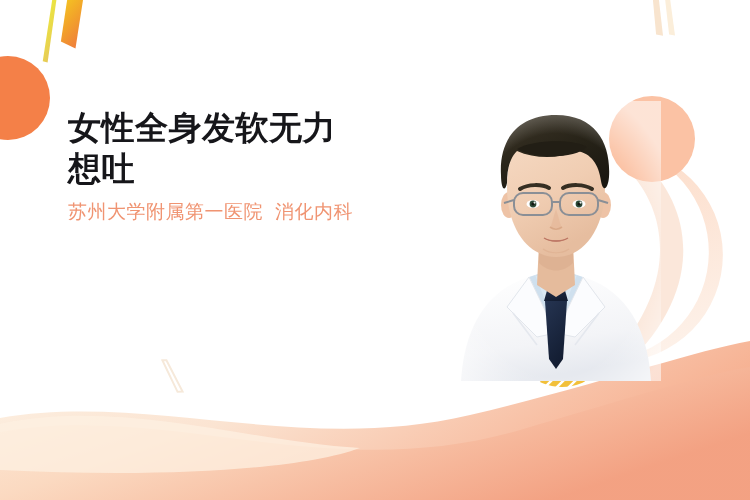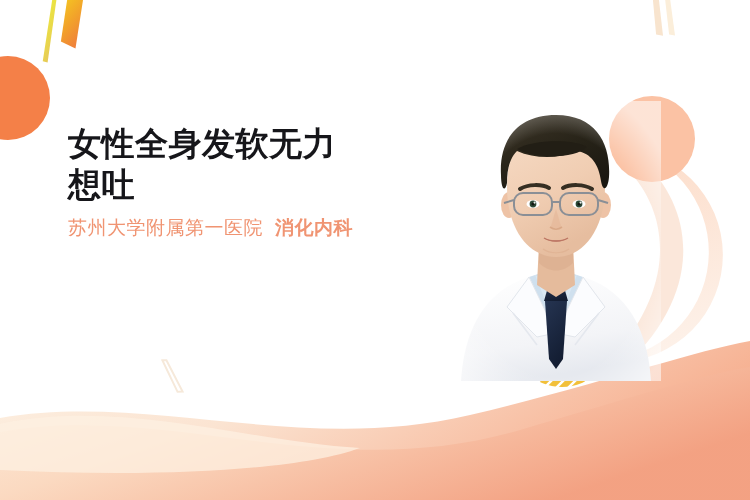--- a/index.html
+++ b/index.html
@@ -29,21 +29,21 @@
   .portrait-wrap {
     position:absolute;
     left:451px; top:101px;
     width:210px; height:280px;
   }
   .portrait-svg { display:block; width:210px; height:280px; }
 
   
   .text-block {
     position:absolute;
-    left:68px; top:123px;
+    left:68px; top:107px;
     width:380px;
   }
 
   .headline {
     font-size:33px;
     line-height:41px;
     font-weight:700;
     color:#16161a;
     letter-spacing:0.5px;
     white-space:pre-line;
@@ -68,21 +68,21 @@
   }
 
   .affiliation {
     margin-top:12px;
     font-size:19px;
     line-height:22px;
     color:#f09472;
     letter-spacing:0.5px;
     white-space:nowrap;
   }
-  .affil-dept { margin-left:12px;font-weight:bold; }
+  .affil-dept { margin-left:12px; }
 </style>
 </head>
 <body>
 
 <div id="card">
 
   <svg class="bg-layer" viewBox="0 0 750 500" width="750" height="500" xmlns="http://www.w3.org/2000/svg">
     <defs>
       <linearGradient id="gradTopStripe" x1="0" y1="0" x2="1" y2="1">
         <stop offset="0%" stop-color="#f5d21f"></stop>

